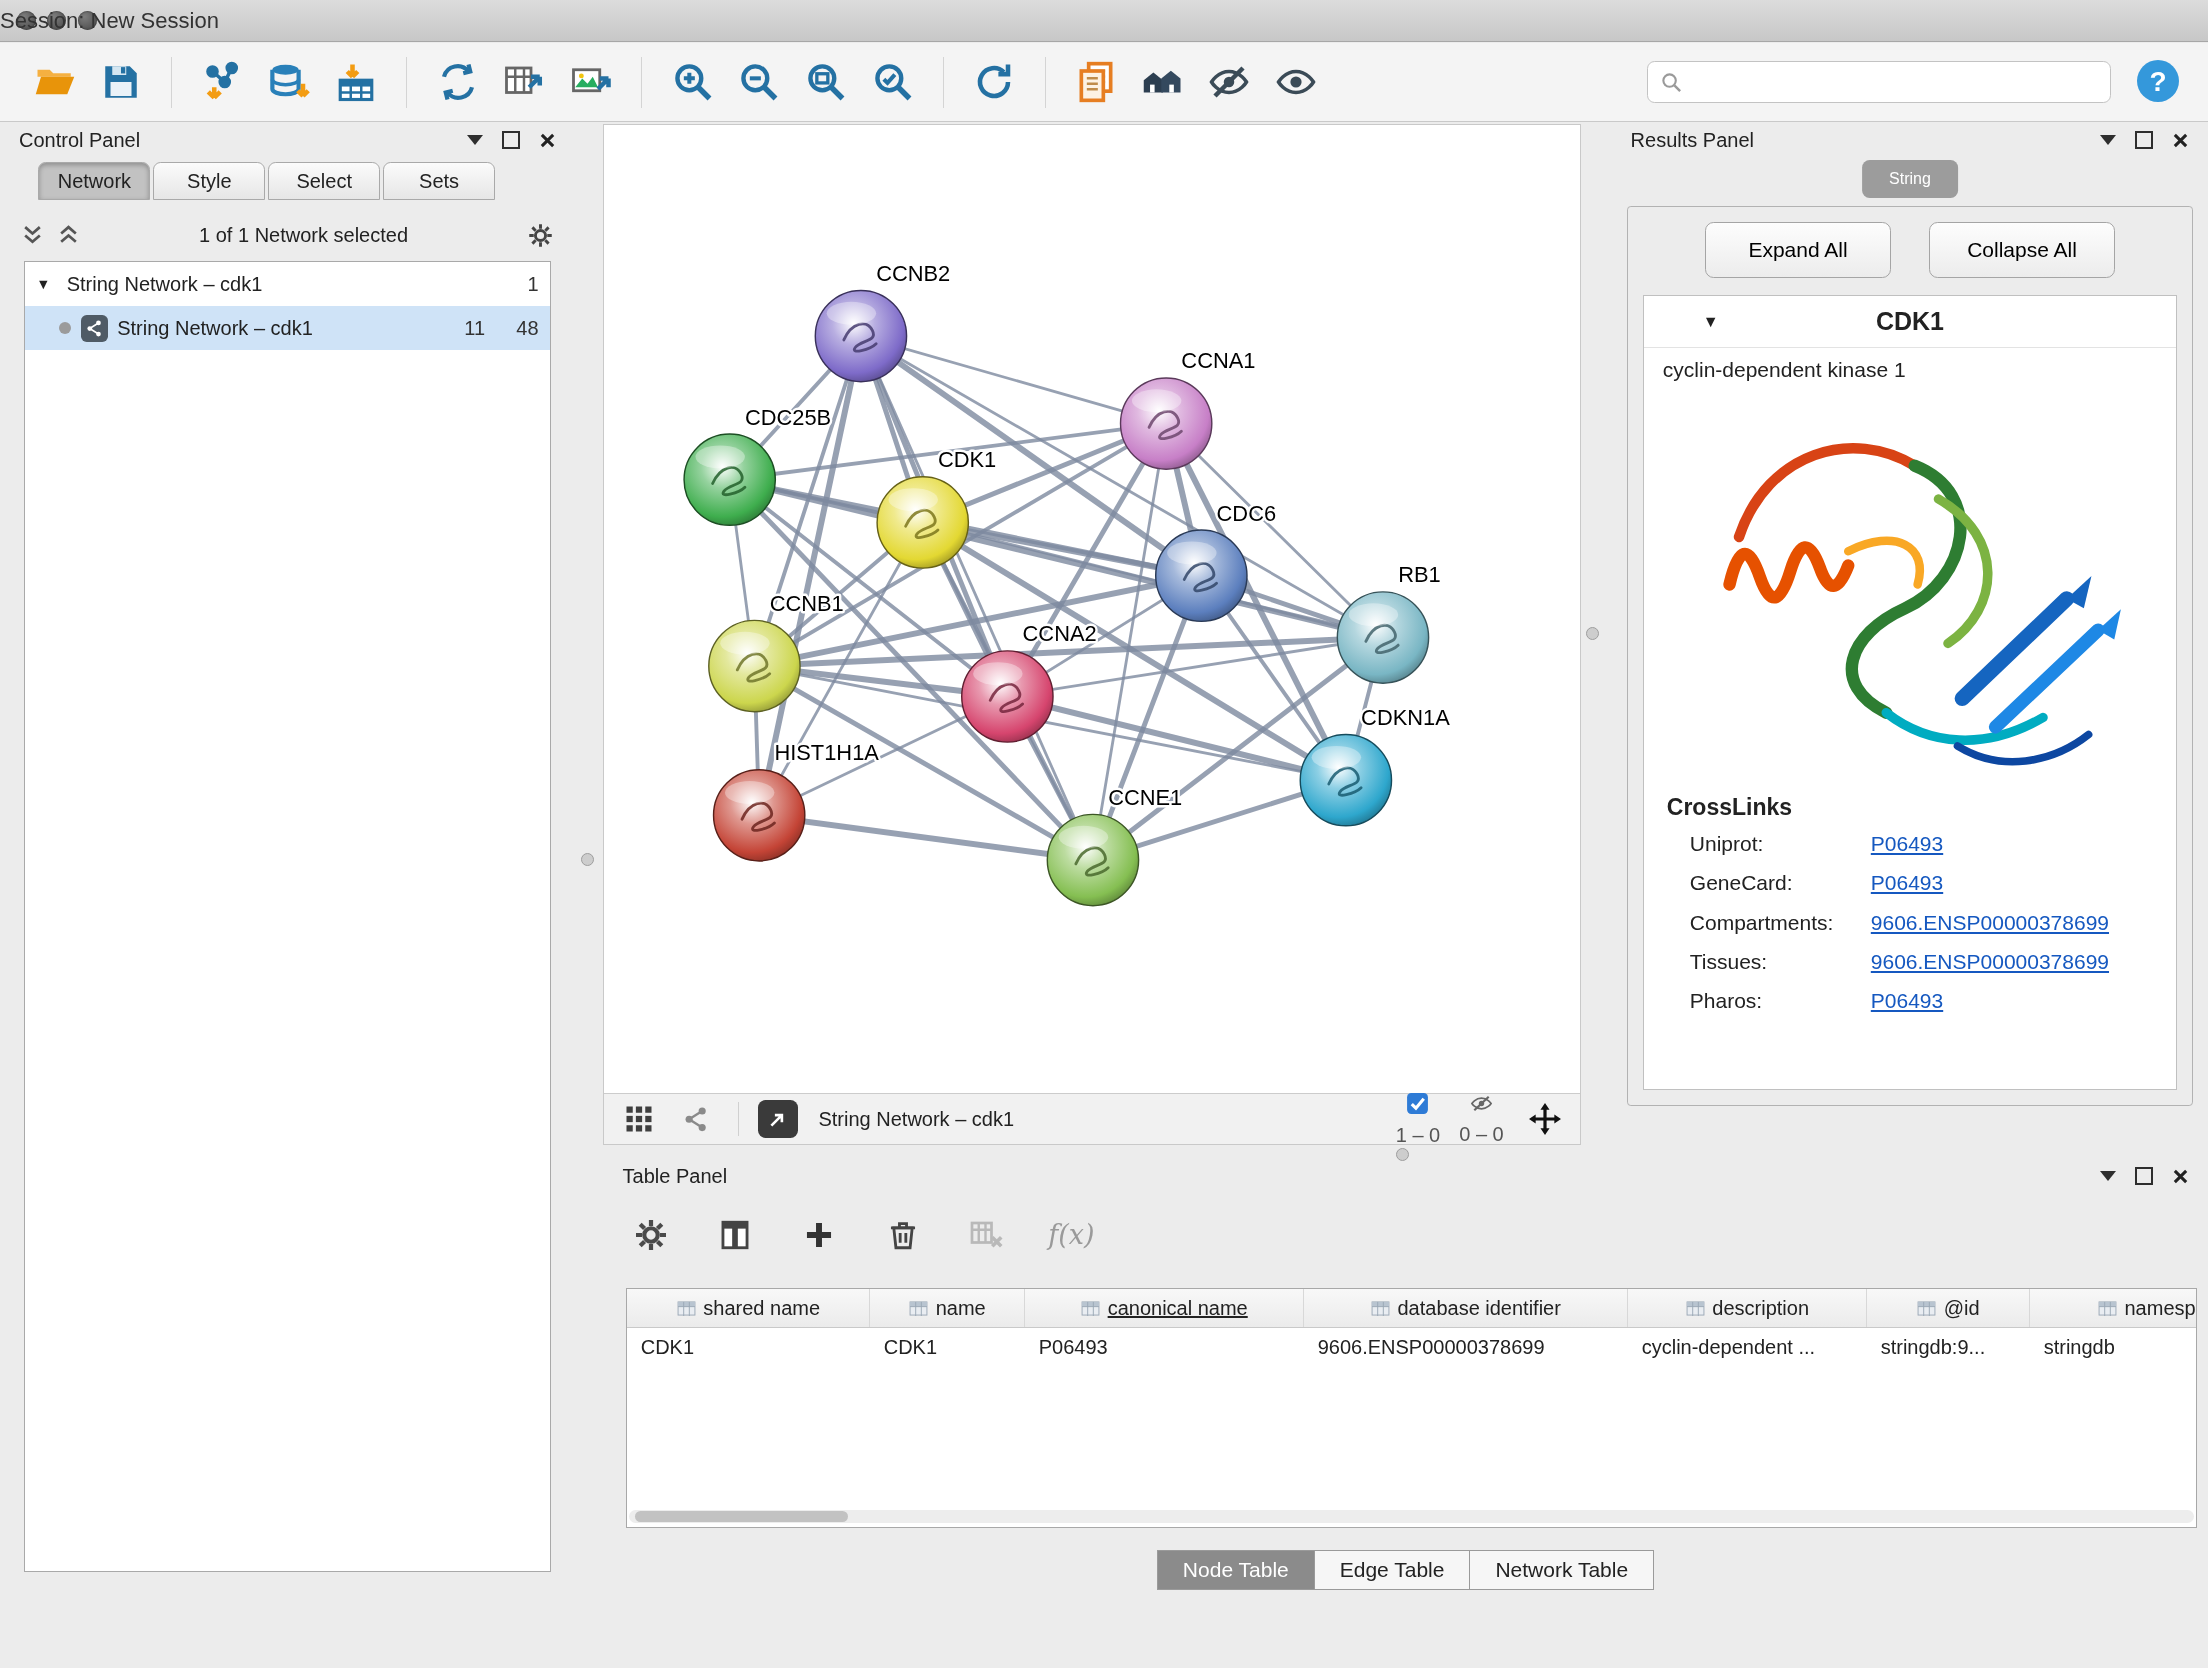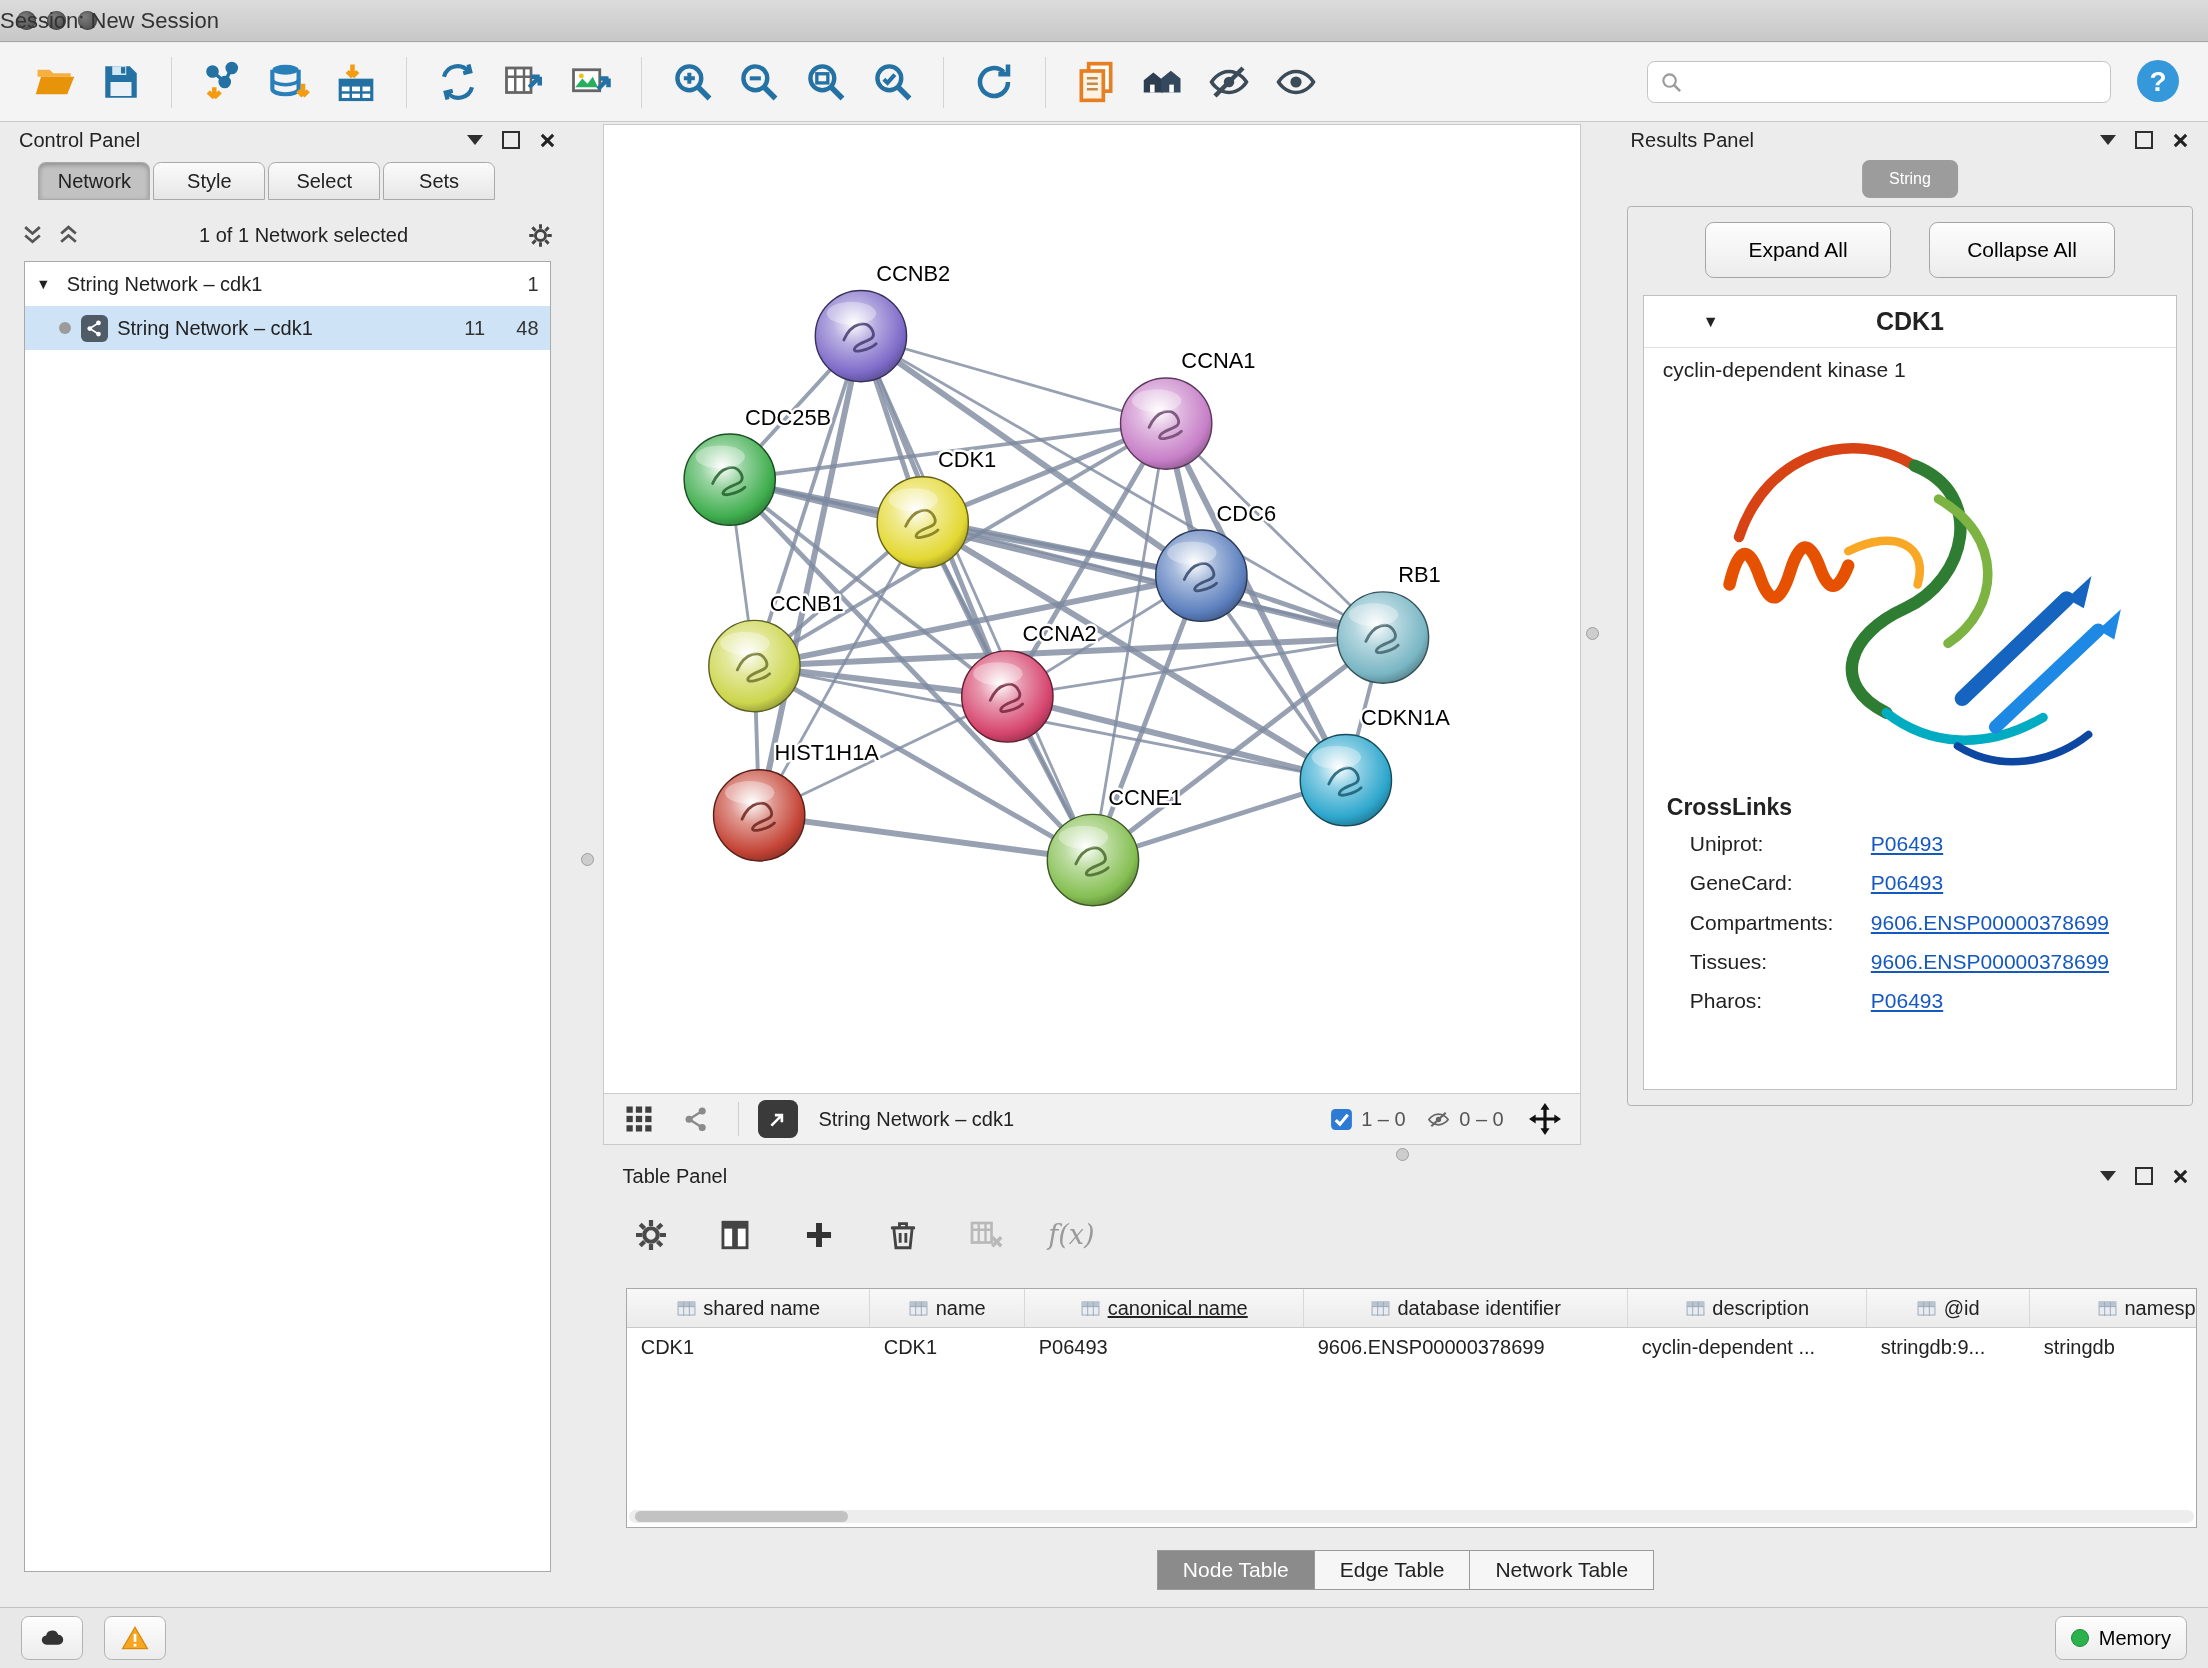--- a/index.html
+++ b/index.html
@@ -57,21 +57,21 @@
     border:1px solid #c9c9c9;box-sizing:border-box;}
   #net-svg{position:absolute;left:0;top:0;}
   .netbar{position:absolute;left:0;bottom:0;width:100%;height:51px;background:#f1f1f1;border-top:1px solid #cccccc;
     display:flex;align-items:center;padding:0 13.3px;gap:13.3px;box-sizing:border-box;}
   .nb-btn{border:none;background:transparent;width:44px;height:42px;display:flex;align-items:center;justify-content:center;padding:0;}
   .nb-sep{width:1px;height:34px;background:#d0d0d0;margin:0 5.7px;}
   .darkbtn{width:40px;height:38px;background:#3a3a3a;border-radius:7.6px;border:none;display:flex;
     align-items:center;justify-content:center;padding:0;}
   .nb-name{font-size:20px;color:#222;margin-left:7.6px;}
   .nb-right{margin-left:auto;display:flex;align-items:center;gap:19px;color:#555;font-size:20px;}
-  .nb-stat{display:flex;align-items:center;gap:7.6px;}
+  .nb-stat{display:flex;align-items:center;gap:7.6px;flex-direction:column;}
 
   
   .results-panel{position:absolute;left:1623px;top:126px;width:574px;height:1020px;}
   .string-tab{position:absolute;left:50%;transform:translateX(-50%);top:34px;height:38px;padding:0 27px;
     background:#9c9c9c;color:#fff;font-size:16px;border-radius:7.6px;display:flex;align-items:center;border:none;}
   .results-box{position:absolute;left:3.8px;right:3.8px;top:80px;height:900px;border:1px solid #b2b2b2;
     background:#ececec;border-radius:3.8px;box-sizing:border-box;}
   .rb-buttons{display:flex;justify-content:center;gap:38px;padding-top:15px;}
   .rb-btn{min-width:186px;height:56px;border:1px solid #a5a5a5;border-radius:8.6px;
     background:linear-gradient(#fdfdfd,#ececec);font-size:21px;}
@@ -772,33 +772,15 @@
         <div class="tp-tab selected">Node Table</div>
         <div class="tp-tab">Edge Table</div>
         <div class="tp-tab">Network Table</div>
       </div>
   </div>
 
   <span class="split-dot" style="left:581px;top:853px;"></span>
   <span class="split-dot" style="left:1586px;top:627px;"></span>
   <span class="split-dot" style="left:1396px;top:1148px;"></span>
 
-  <div class="statusbar">
-    <button class="sb-btn">
-      <svg viewBox="0 0 24 24" width="30" height="25">
-        <path d="M7 18a4.5 4.5 0 0 1-.6-9A6 6 0 0 1 18 8.5 4 4 0 0 1 18 18z" fill="#333"></path>
-      </svg>
-    </button>
-    <button class="sb-btn">
-      <svg viewBox="0 0 24 24" width="30" height="27">
-        <path d="M12 2L23 21H1z" fill="#f5a623" stroke="#d98a0c" stroke-width="1.2"></path>
-        <rect x="10.8" y="8" width="2.4" height="7" fill="#fff"></rect>
-        <rect x="10.8" y="16.8" width="2.4" height="2.4" fill="#fff"></rect>
-      </svg>
-    </button>
-    <button class="sb-btn" style="margin-left:auto">
-      <span class="green-dot"></span>
-      <span>Memory</span>
-    </button>
-  </div>
 
 </div>
 
 
 </body></html>

